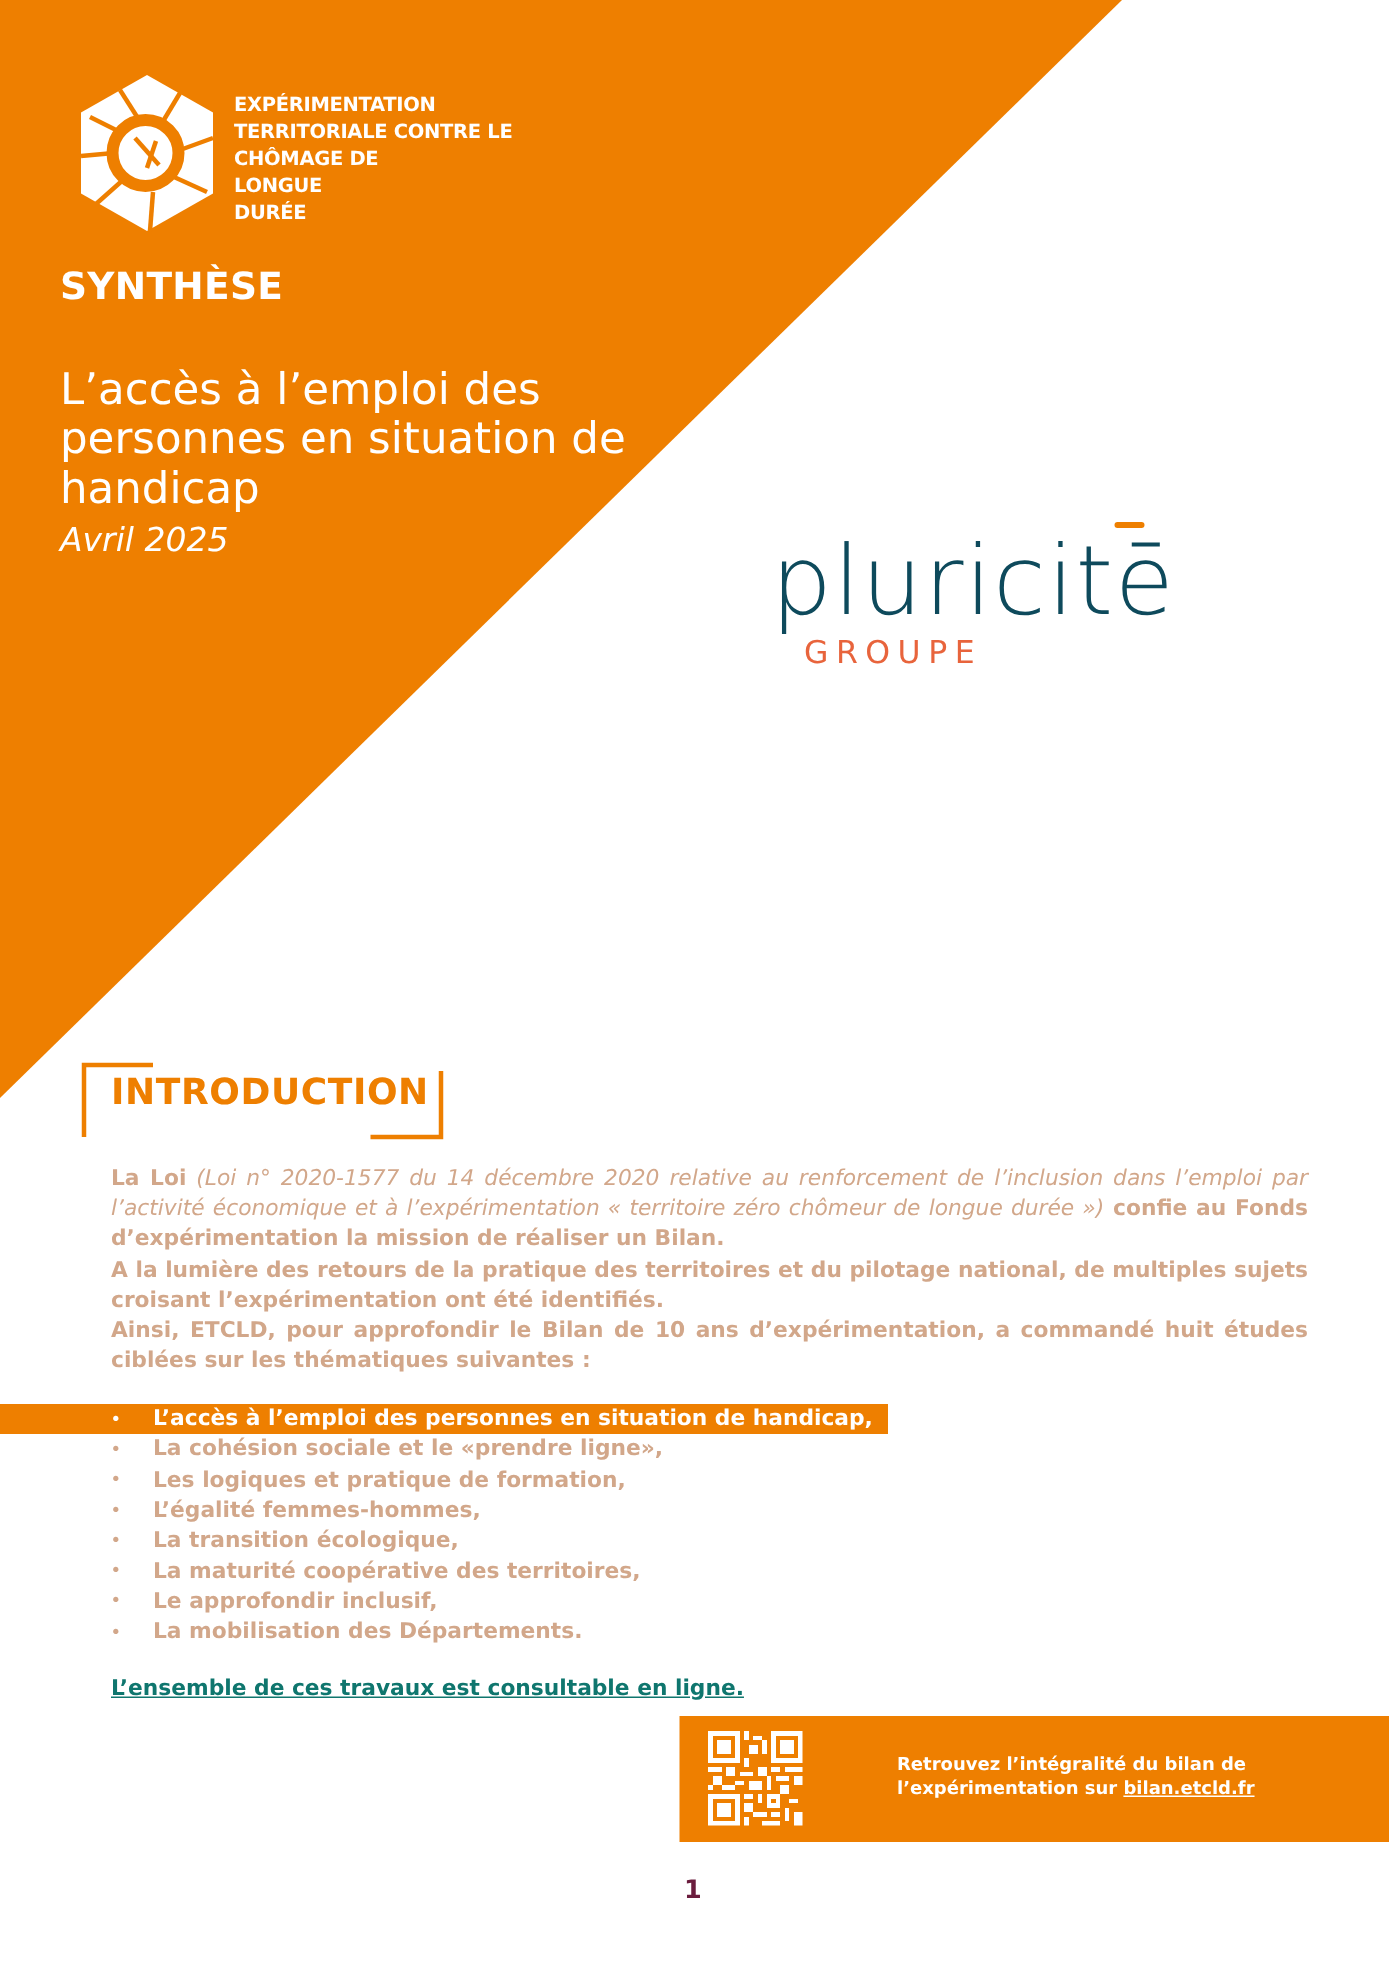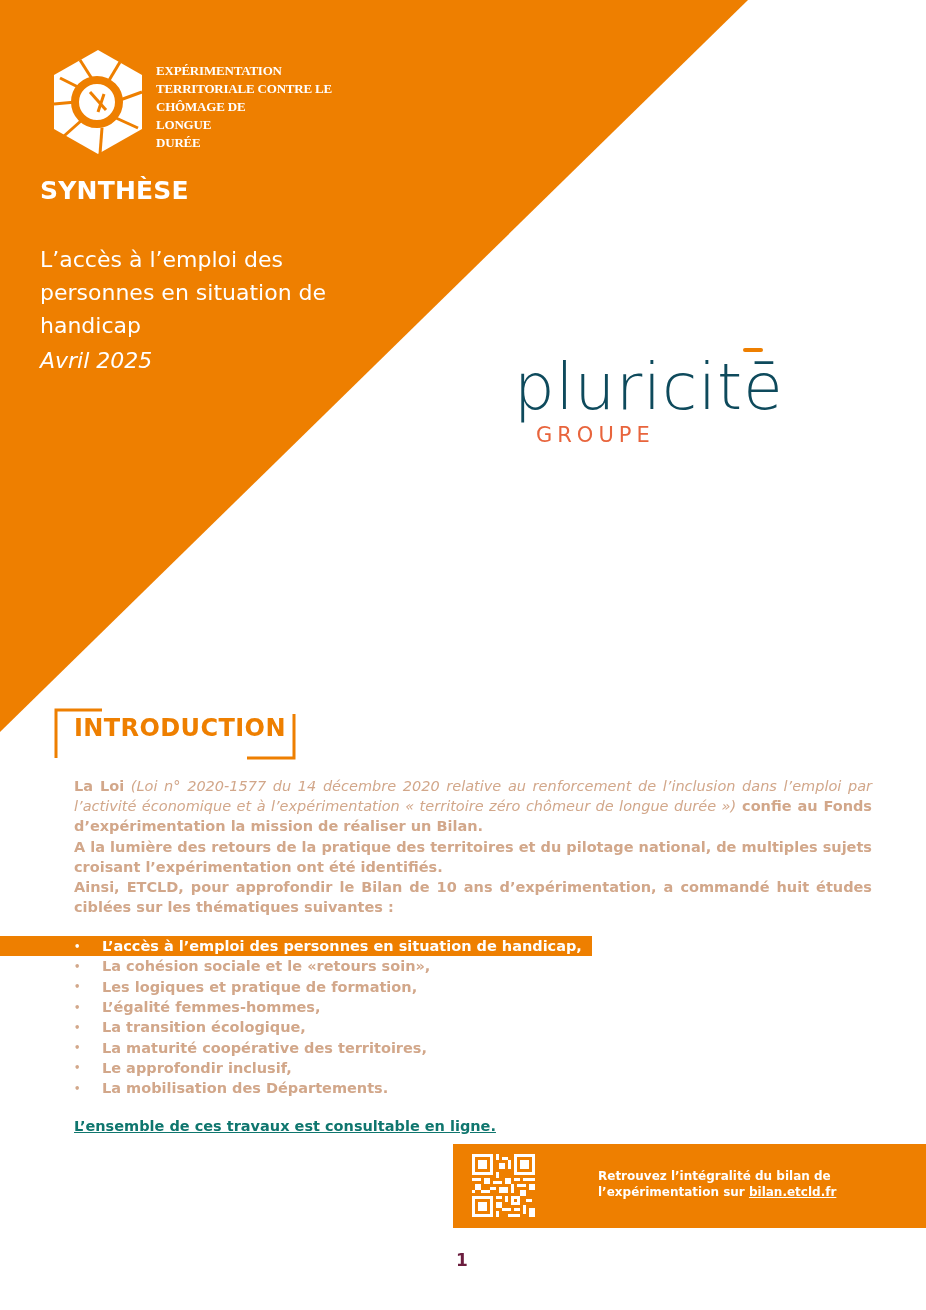--- a/index.html
+++ b/index.html
@@ -3,25 +3,25 @@
   <meta charset="utf-8">
   <style>
     * { margin: 0; padding: 0; box-sizing: border-box; }
     html, body { width: 926px; height: 1310px; background: #ffffff; overflow: hidden; }
     body { position: relative; font-family: "DejaVu Sans", "Liberation Sans", sans-serif; }
 
     .bg-triangle { position: absolute; left: 0; top: 0; width: 926px; height: 1310px; pointer-events: none; }
 
     .logo-block { position: absolute; left: 50px; top: 48px; display: flex; align-items: flex-start; }
     .logo-hex { width: 96px; height: 108px; }
-    .logo-text { margin-left: 10px; margin-top: 14px; color: #fff; font-weight: 700; font-size: 13px; line-height: 18px; letter-spacing: -0.2px; font-family: Liberation Serif, serif; }
+    .logo-text { margin-left: 10px; margin-top: 14px; color: #fff; font-weight: 700; font-size: 13px; line-height: 18px; letter-spacing: -0.2px; }
     .logo-text div { white-space: nowrap; }
 
     .synth { position: absolute; left: 40px; top: 176px; color: #fff; font-weight: 700; font-size: 25px; letter-spacing: 0.2px; }
-    .main-title { position: absolute; left: 40px; top: 243px; color: #fff; font-size: 22px; line-height: 33px; font-weight: 400; width: 420px; }
+    .main-title { position: absolute; left: 40px; top: 243px; color: #fff; font-size: 29px; line-height: 33px; font-weight: 400; width: 420px; }
     .main-title div { white-space: nowrap; }
     .date { position: absolute; left: 40px; top: 348px; color: #fff; font-size: 22px; font-style: italic; font-weight: 300; }
 
     .partner { position: absolute; left: 510px; top: 345px; width: 300px; height: 110px; }
 
     .intro-frame { position: absolute; left: 54px; top: 708px; width: 244px; height: 52px; }
     .intro-title { position: absolute; left: 74px; top: 714px; color: #EE7F00; font-weight: 700; font-size: 24px; letter-spacing: 0.4px; text-align: center; }
 
     .body-text { position: absolute; left: 74px; top: 776px; width: 798px; color: #D2A78A; font-size: 14.5px; line-height: 20.2px; font-weight: 700; text-align: justify; }
     .body-text p { margin: 0; }
@@ -106,21 +106,21 @@
   <p>Ainsi, ETCLD, pour approfondir le Bilan de 10 ans d’expérimentation, a commandé huit études ciblées sur les thématiques suivantes :</p>
 </div>
 
 <div class="topics">
   <div class="topic active">
     <span class="bullet">•</span>
     <span class="label">L’accès à l’emploi des personnes en situation de handicap,</span>
   </div>
   <div class="topic">
     <span class="bullet">•</span>
-    <span class="label">La cohésion sociale et le «retours soin»,</span>
+    <span class="label">La cohésion sociale et le «prendre ligne»,</span>
   </div>
   <div class="topic">
     <span class="bullet">•</span>
     <span class="label">Les logiques et pratique de formation,</span>
   </div>
   <div class="topic">
     <span class="bullet">•</span>
     <span class="label">L’égalité femmes-hommes,</span>
   </div>
   <div class="topic">

